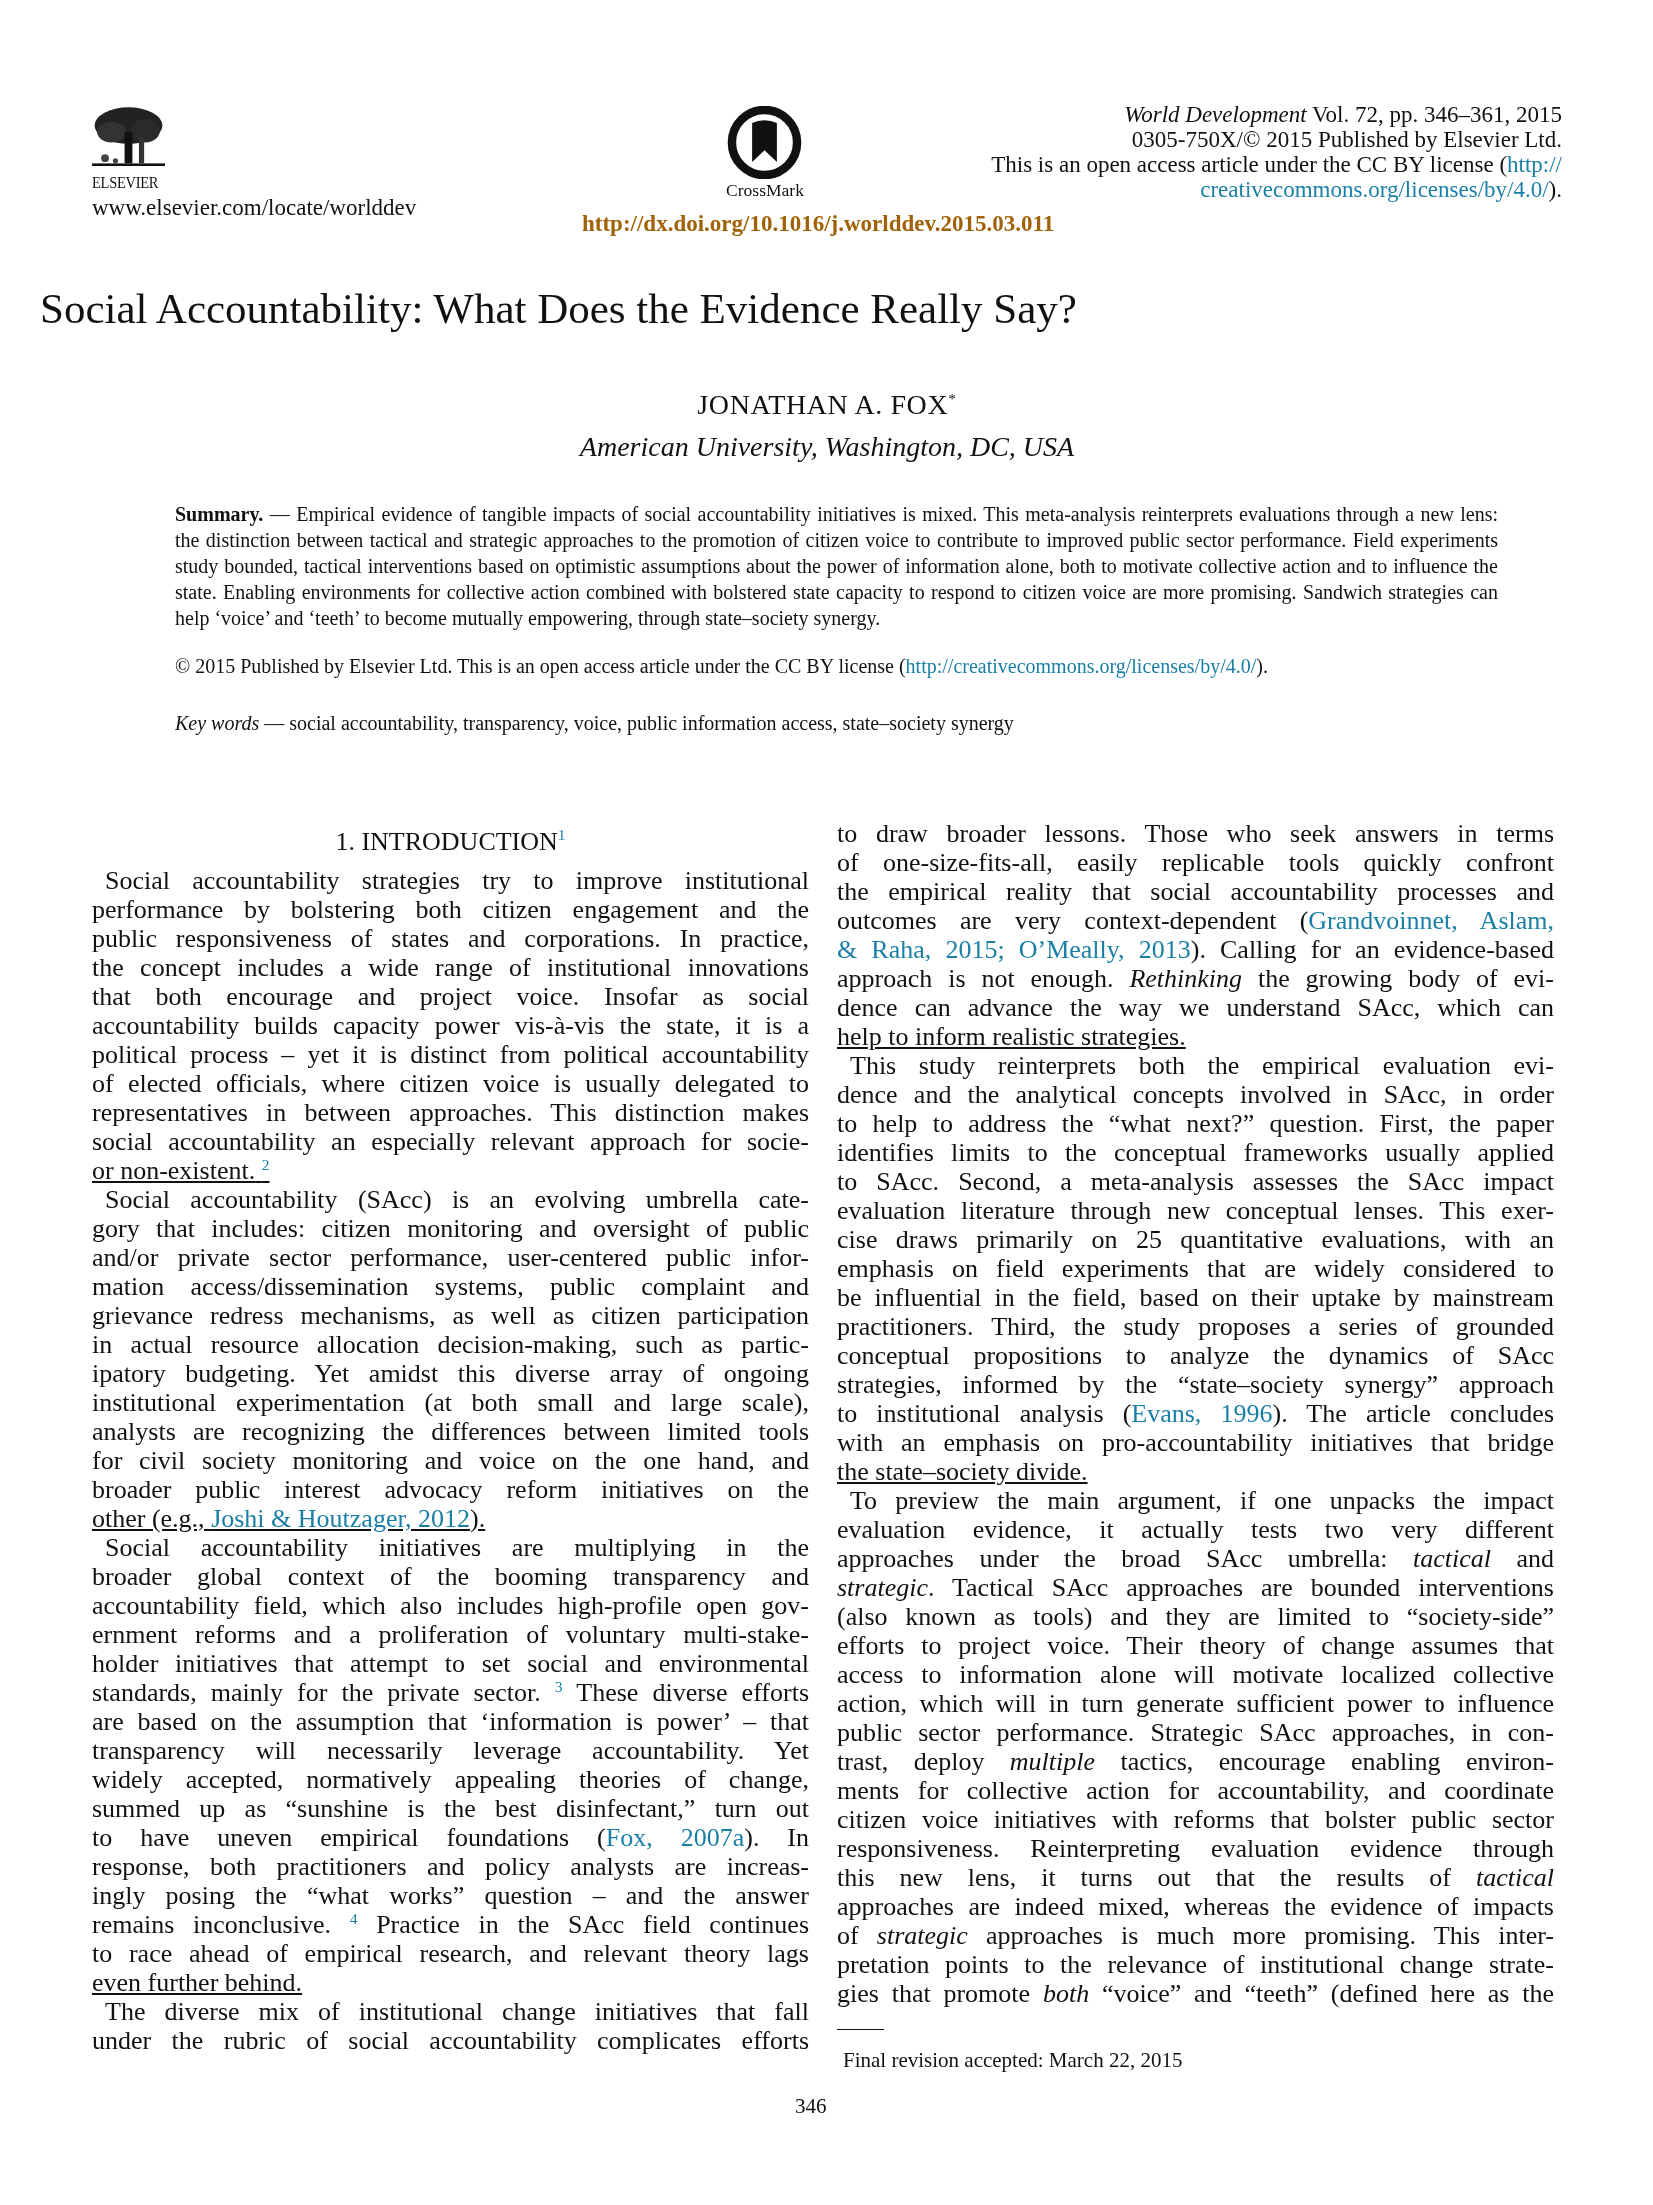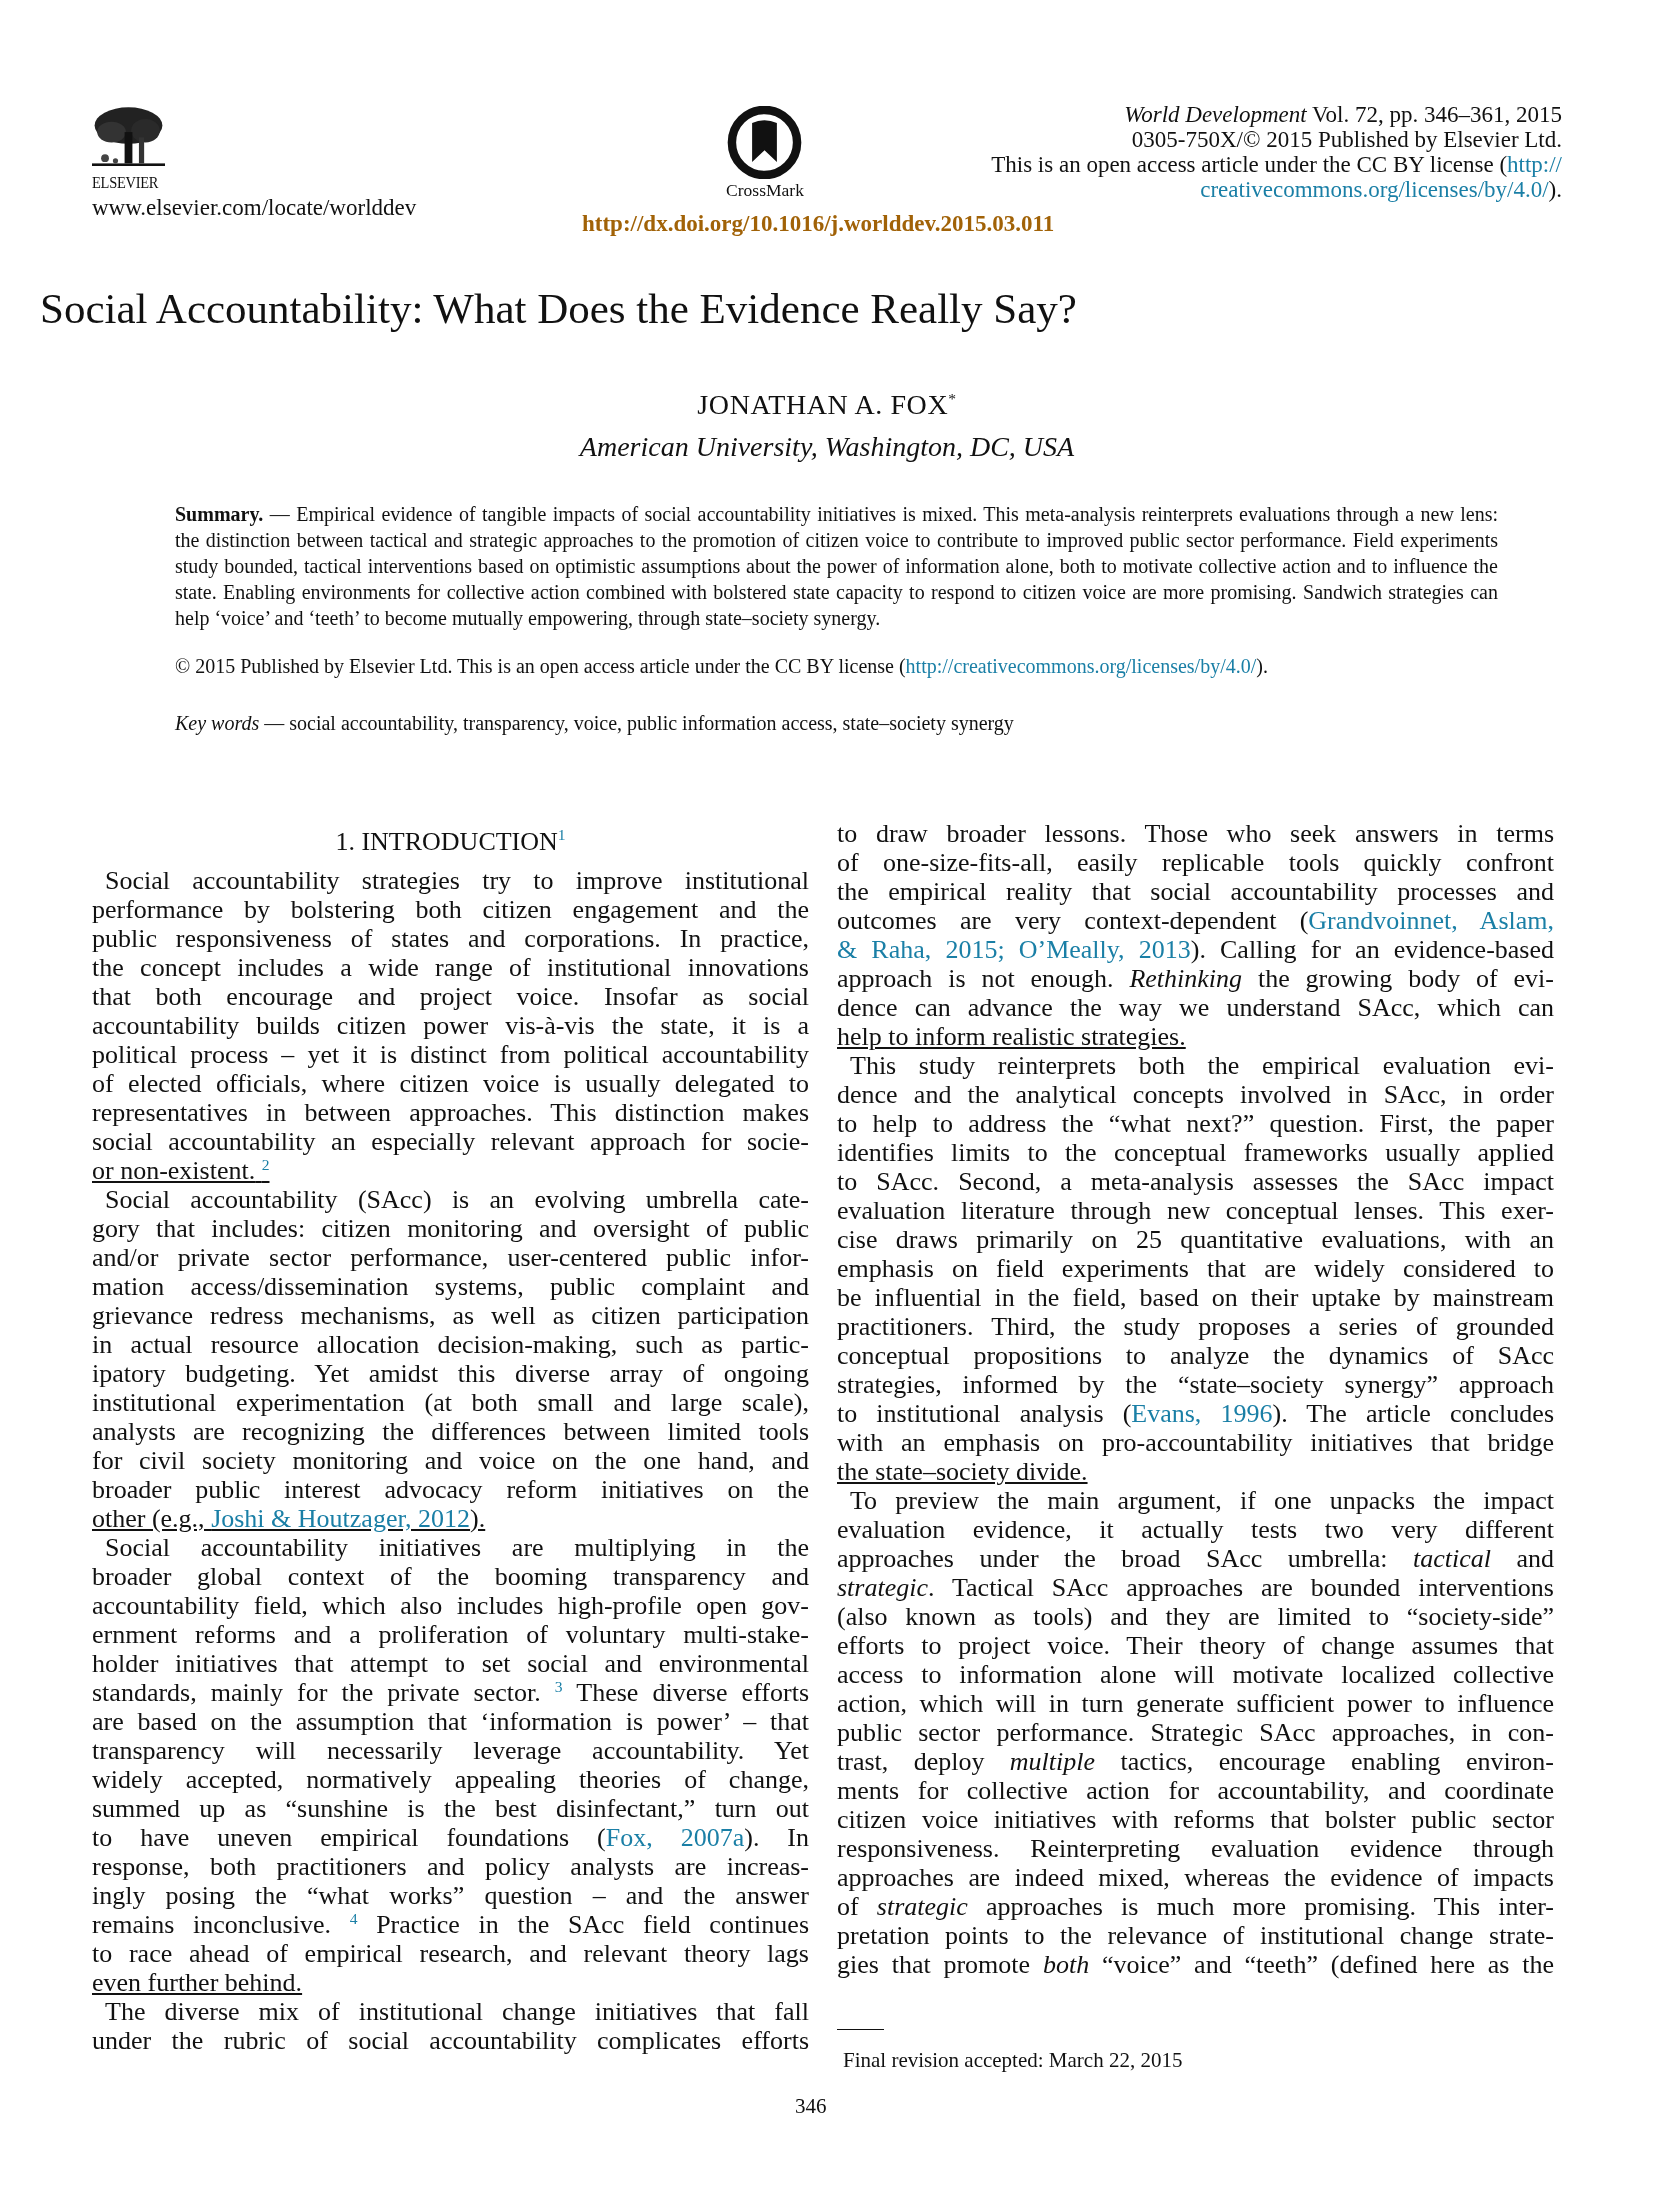--- a/index.html
+++ b/index.html
@@ -94,21 +94,21 @@
 <div class="abs keywords"><span class="italic">Key words</span><span> — </span><span>social accountability, transparency, voice, public information access, state–society synergy</span></div>
 
 <div class="abs section-heading"><span>1. INTRODUCTION</span><sup>1</sup></div>
 
 <div class="abs col col-left">
   <span class="line indent">Social accountability strategies try to improve institutional</span>
   <span class="line">performance by bolstering both citizen engagement and the</span>
   <span class="line">public responsiveness of states and corporations. In practice,</span>
   <span class="line">the concept includes a wide range of institutional innovations</span>
   <span class="line">that both encourage and project voice. Insofar as social</span>
-  <span class="line">accountability builds citizen power vis-à-vis the state, it is a</span>
+  <span class="line">accountability builds capacity power vis-à-vis the state, it is a</span>
   <span class="line">political process – yet it is distinct from political accountability</span>
   <span class="line">of elected officials, where citizen voice is usually delegated to</span>
   <span class="line">representatives in between approaches. This distinction makes</span>
   <span class="line">social accountability an especially relevant approach for socie-</span>
   <span class="line last"><span>or non-existent.</span> <sup>2</sup></span>
   <span class="line indent">Social accountability (SAcc) is an evolving umbrella cate-</span>
   <span class="line">gory that includes: citizen monitoring and oversight of public</span>
   <span class="line">and/or private sector performance, user-centered public infor-</span>
   <span class="line">mation access/dissemination systems, public complaint and</span>
   <span class="line">grievance redress mechanisms, as well as citizen participation</span>
@@ -169,20 +169,21 @@
   <span class="line"><em>strategic</em><span>. Tactical SAcc approaches are bounded interventions</span></span>
   <span class="line">(also known as tools) and they are limited to “society-side”</span>
   <span class="line">efforts to project voice. Their theory of change assumes that</span>
   <span class="line">access to information alone will motivate localized collective</span>
   <span class="line">action, which will in turn generate sufficient power to influence</span>
   <span class="line">public sector performance. Strategic SAcc approaches, in con-</span>
   <span class="line"><span>trast, deploy </span><em>multiple</em><span> tactics, encourage enabling environ-</span></span>
   <span class="line">ments for collective action for accountability, and coordinate</span>
   <span class="line">citizen voice initiatives with reforms that bolster public sector</span>
   <span class="line">responsiveness. Reinterpreting evaluation evidence through</span>
+  <span class="line"><span>this new lens, it turns out that the results of </span><em>tactical</em></span>
   <span class="line">approaches are indeed mixed, whereas the evidence of impacts</span>
   <span class="line"><span>of </span><em>strategic</em><span> approaches is much more promising. This inter-</span></span>
   <span class="line">pretation points to the relevance of institutional change strate-</span>
   <span class="line"><span>gies that promote </span><em>both</em><span> “voice” and “teeth” (defined here as the</span></span>
 </div>
 
 <div class="abs footnote-rule"></div>
 <div class="abs footnote">Final revision accepted: March 22, 2015</div>
 <div class="abs page-number">346</div>
 

